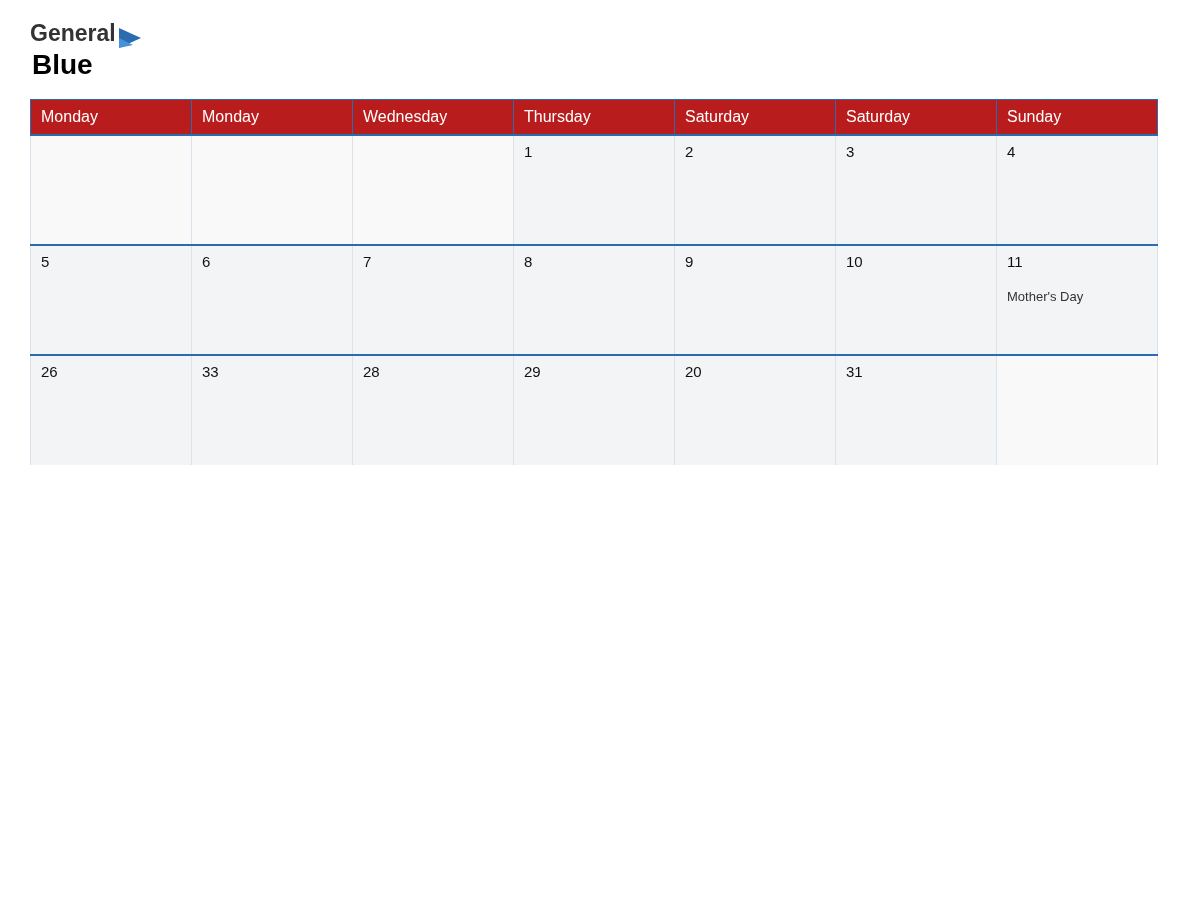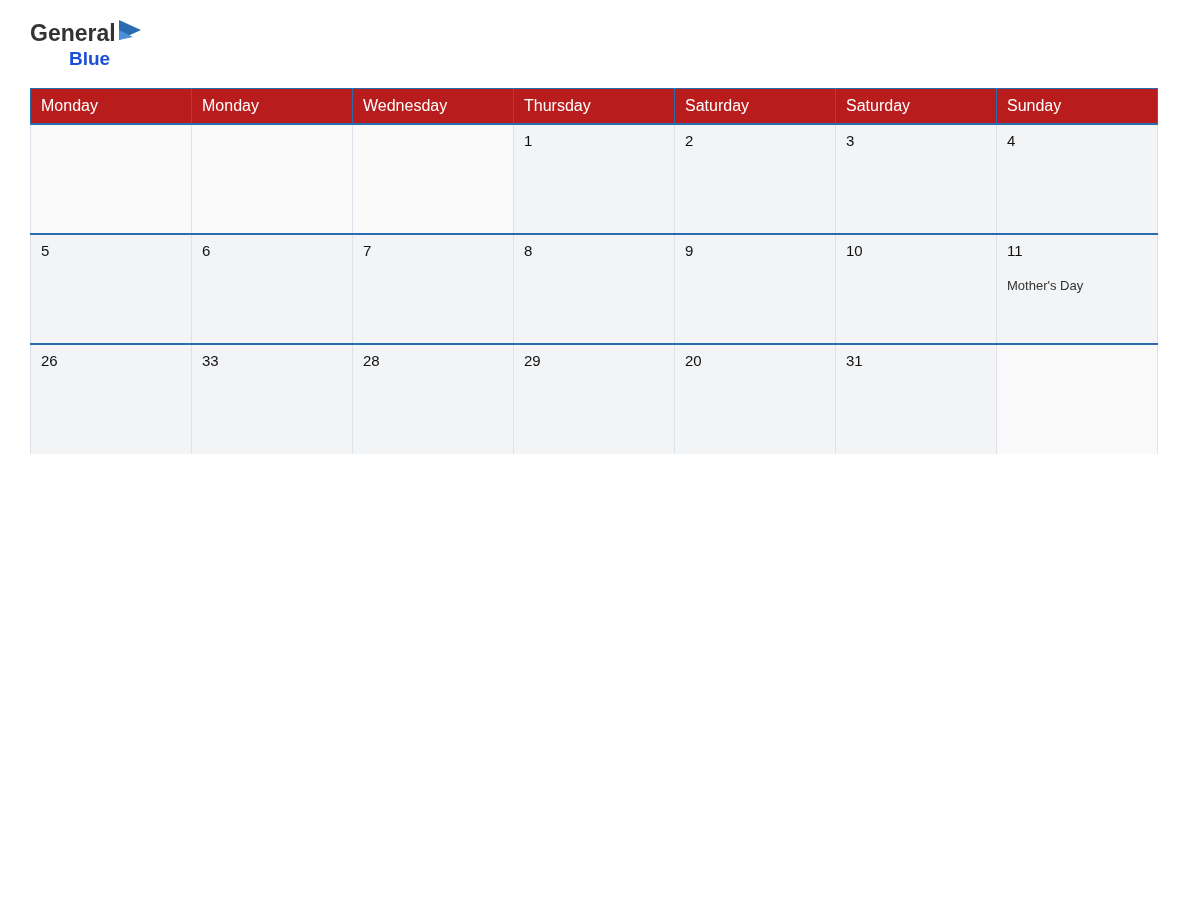--- a/index.html
+++ b/index.html
@@ -73,28 +73,28 @@
       display: flex;
       align-items: center;
     }
   </style>
 </head>
 <body>
 
 <div class="header">
   <div class="logo-wrap">
   <div style="display:flex; flex-direction:column; line-height:1.2;">
-    <div style="display:flex; align-items:flex-start;">
+    <div style="display:flex; align-items:flex-end;">
       <span style="font-size:23px; font-weight:bold; color:#333;">General</span>
       <svg width="22" height="20" viewBox="0 0 22 20" style="margin-left:3px;">
         <polygon points="0,0 22,10 0,20" fill="#2b6cb0"></polygon>
         <polygon points="0,10 14,17 0,20" fill="#4a90d9"></polygon>
       </svg>
     </div>
-    <span style="font-size:19px; font-weight:bold; color:#1d4ed8; padding-left:2px;margin-left:37px;">Blue</span>
+    <span style="font-size:28px; font-weight:bold; color:#000000; padding-left:2px;">Blue</span>
   </div>
 </div>
   <h1 class="month-title"></h1>
   <div class="country"></div>
 </div>
 
 <table class="calendar">
   <thead>
     <tr>
     <th>Monday</th>

